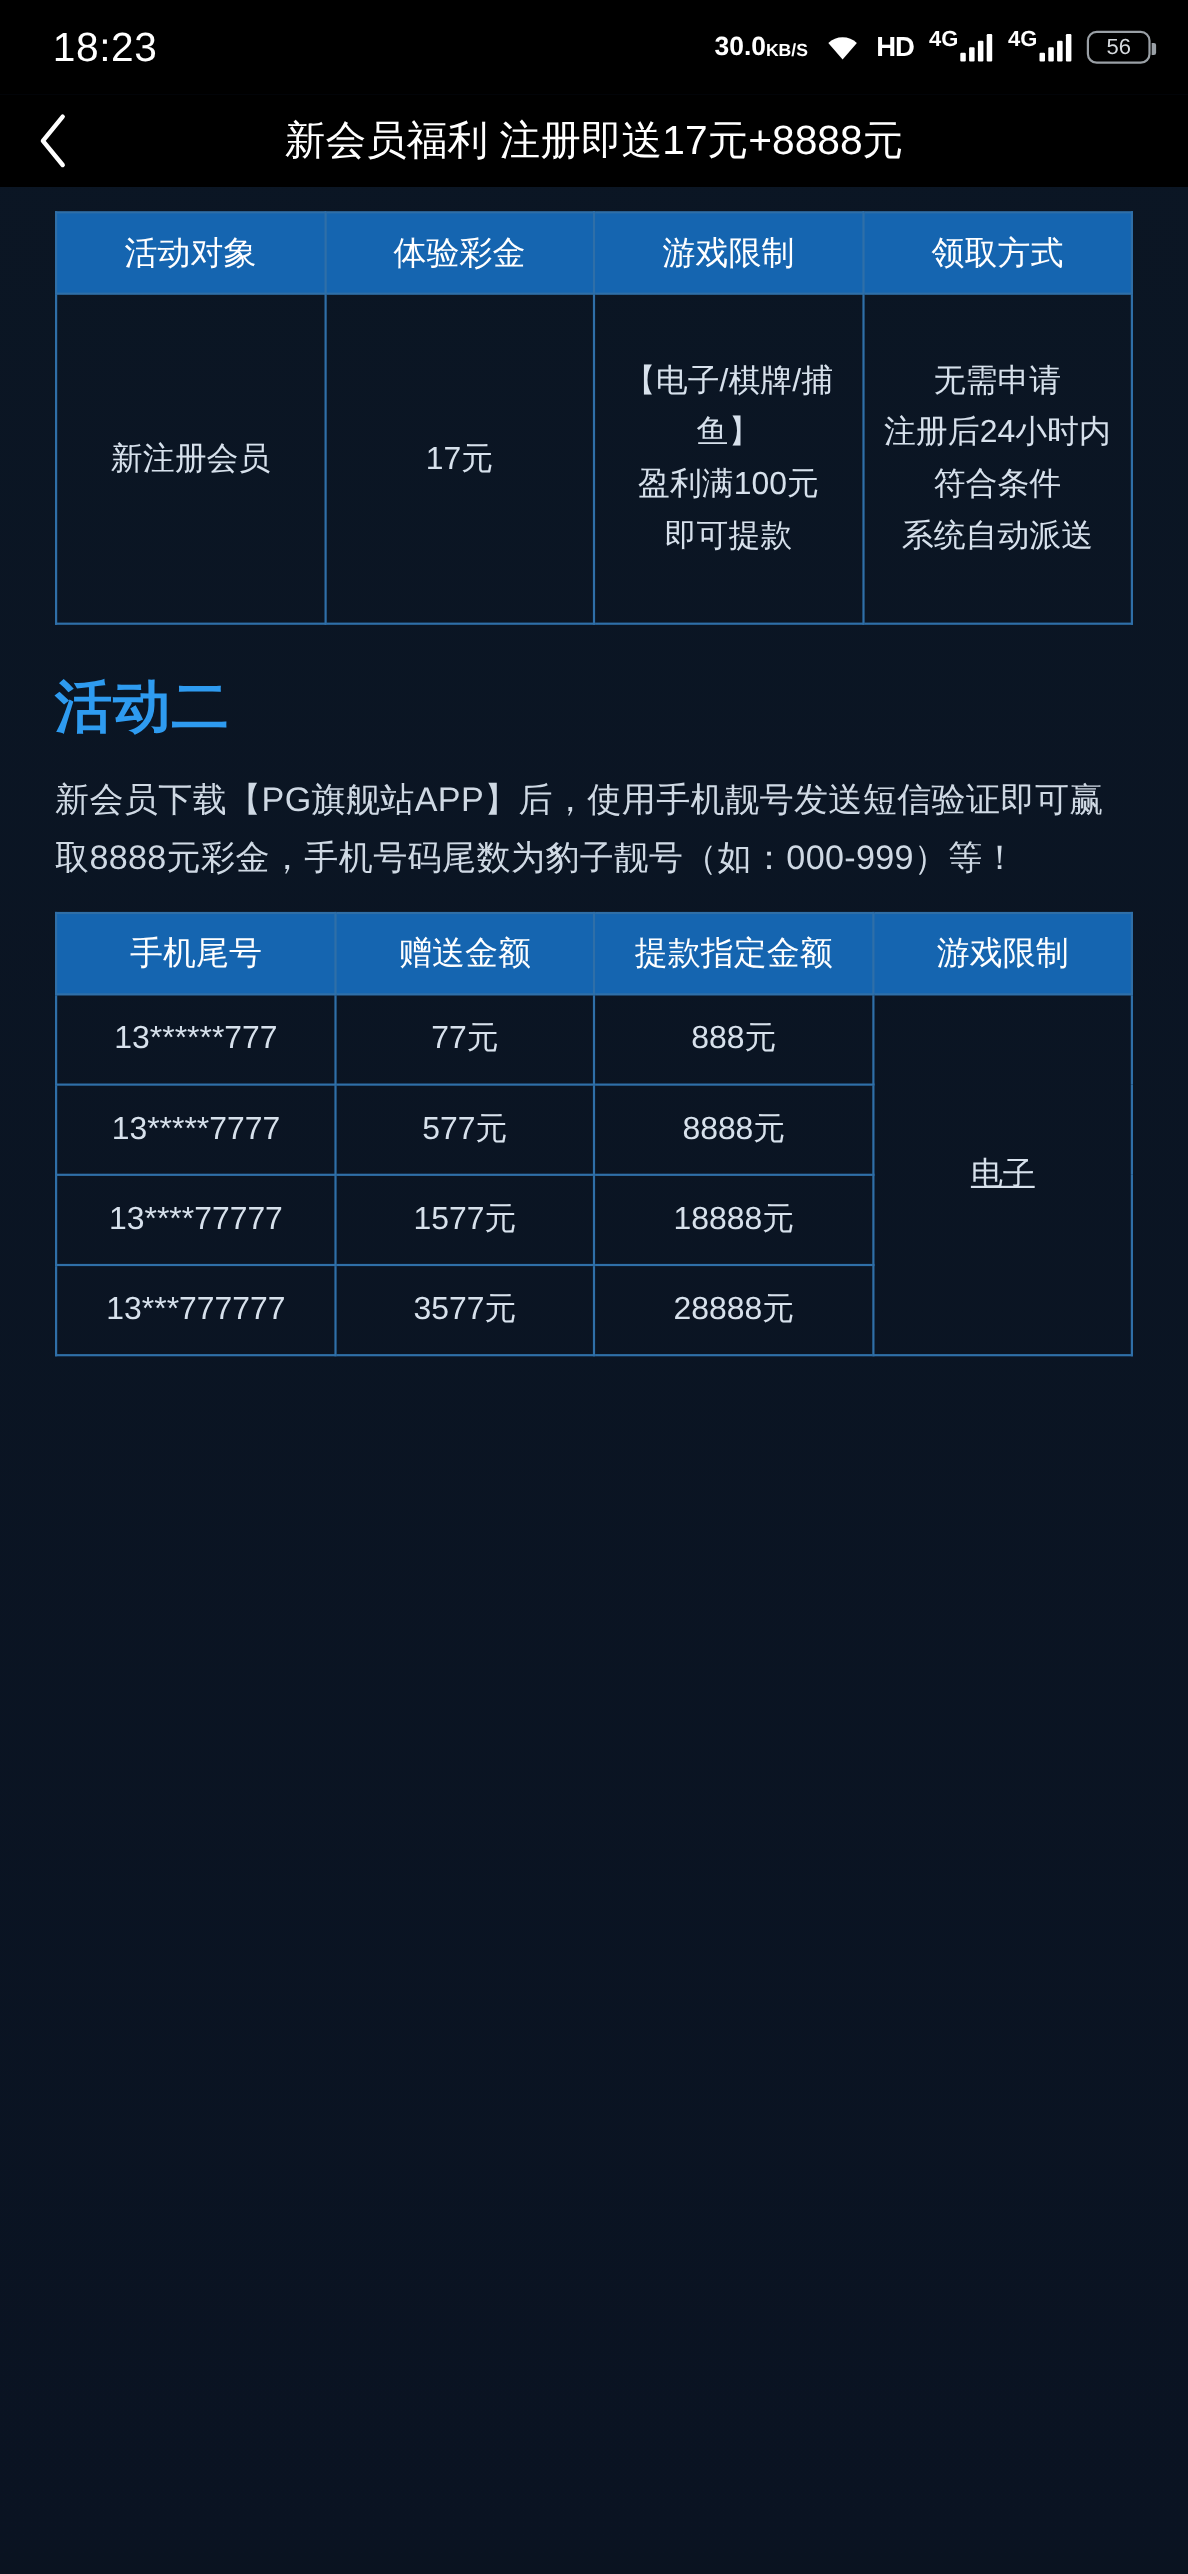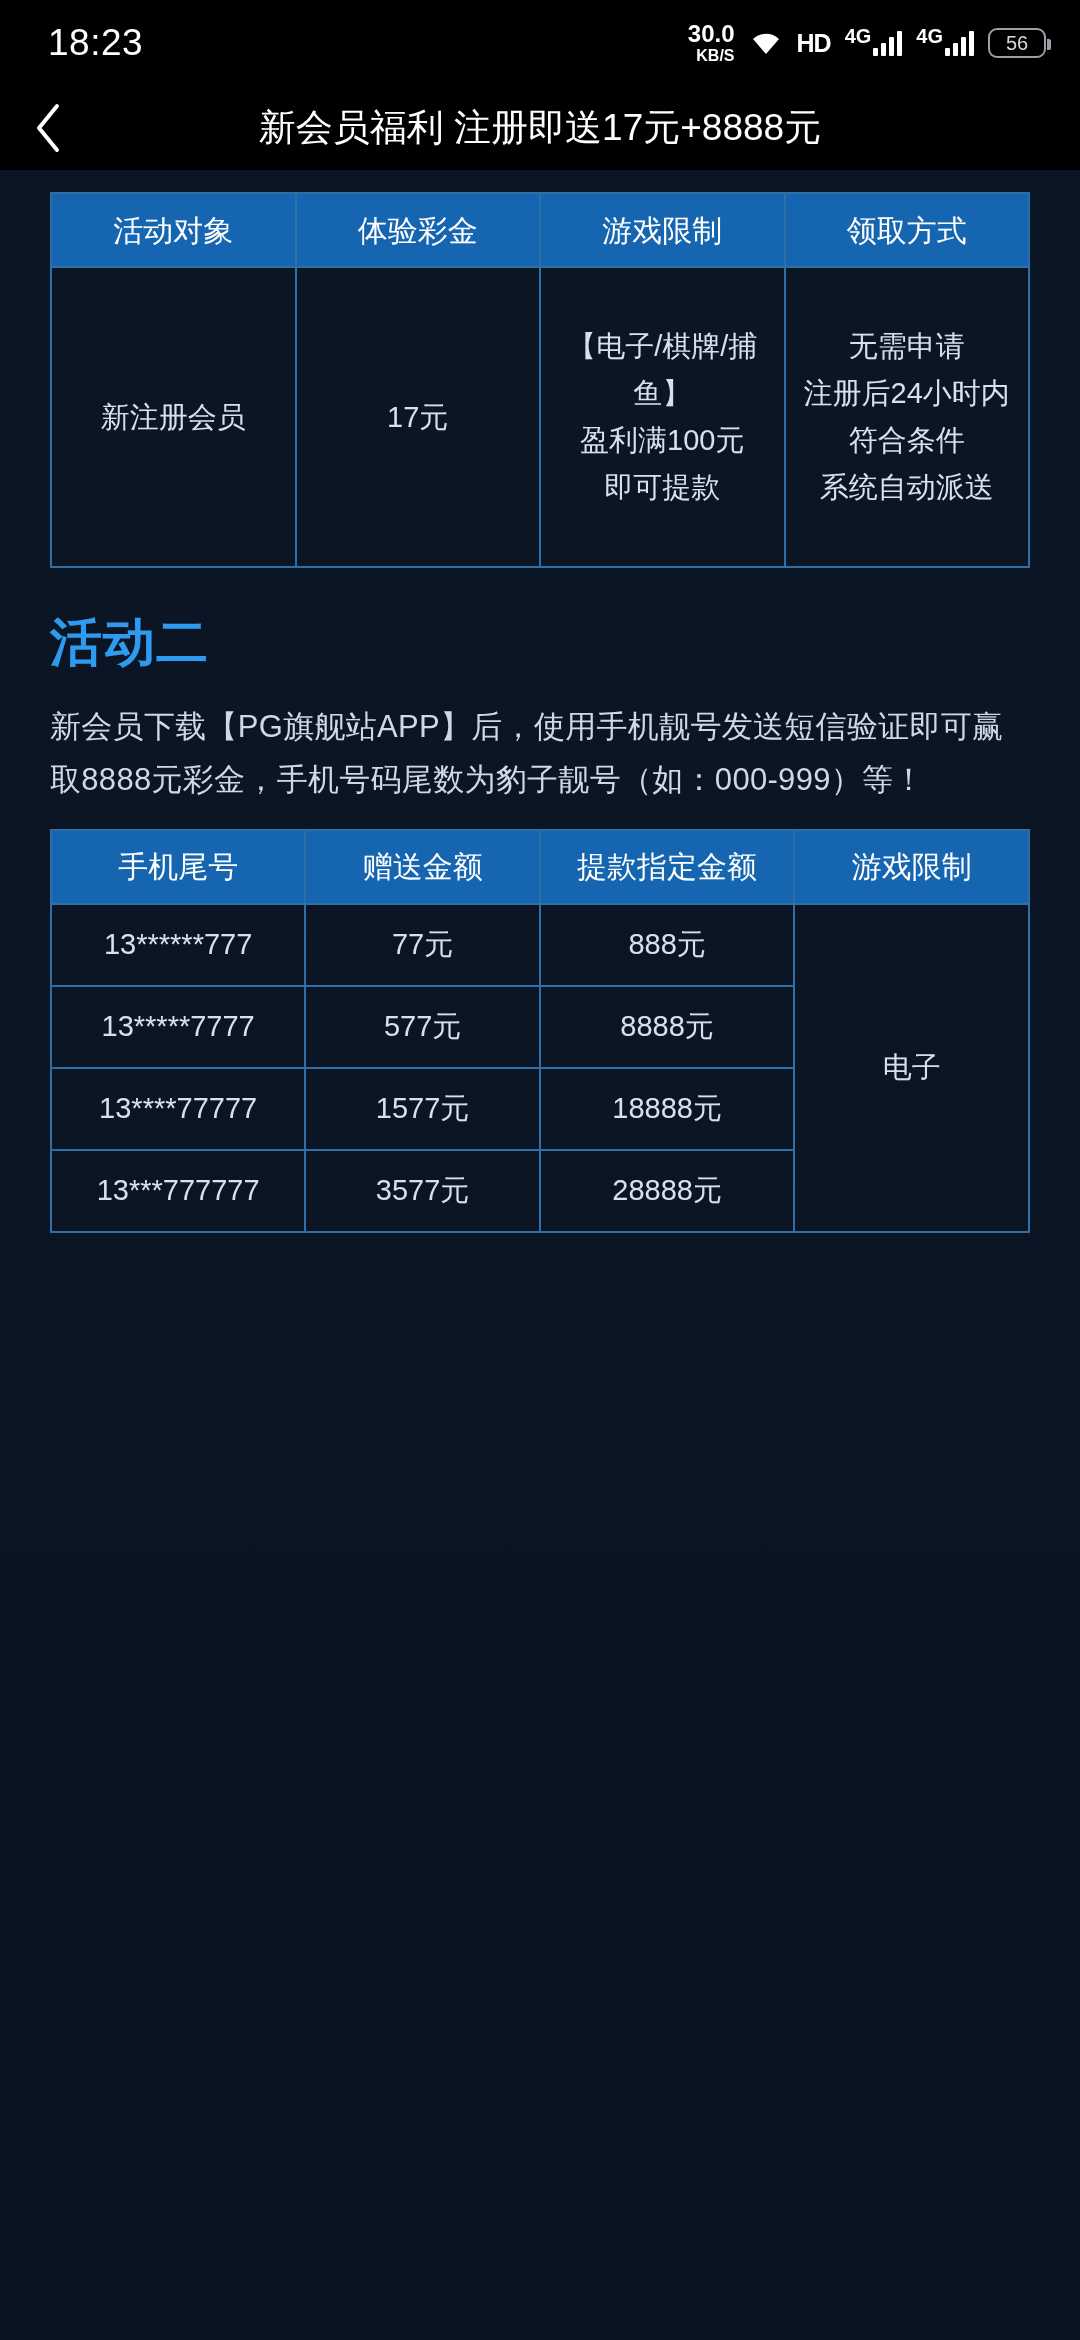--- a/index.html
+++ b/index.html
@@ -30,21 +30,21 @@
     color: #ffffff;
     letter-spacing: 0.5px;
   }
   .status-right {
     display: flex;
     align-items: center;
     gap: 14px;
   }
   .netspeed {
     display: flex;
-    flex-direction: column;
+    flex-direction: row;
     align-items: flex-end;
     line-height: 1;
     color: #ffffff;
   }
   .netspeed .n1 { font-size: 24px; font-weight: bold; }
   .netspeed .n2 { font-size: 16px; font-weight: bold; margin-top: 2px; }
   .ico { color: #ffffff; display: flex; align-items: center; }
   .hd-label { font-size: 25px; font-weight: bold; letter-spacing: -1px; }
   .sig-label { font-size: 20px; font-weight: bold; position: relative; top: -7px; }
   .sig-group { display: flex; align-items: center; gap: 2px; }
@@ -147,21 +147,21 @@
     font-size: 31px;
     line-height: 1.72;
     color: #cfd9e4;
     letter-spacing: 0.3px;
   }
 
   .t2 { margin-top: 34px; }
   .t2 thead th { height: 120px; font-size: 31px; }
   .t2 tbody td { height: 82px; font-size: 29px; padding: 10px 6px; }
   .t2 .cell-left { text-align: center; }
-  .rowspan-cell { font-size: 30px; color: #d7e1ec; }
+  .rowspan-cell { font-size: 30px; color: #d7e1ec; text-decoration: underline; }
 
   .fade-bottom {
     position: absolute;
     left: 0; right: 0; bottom: 0;
     height: 40px;
     background: linear-gradient(180deg, rgba(10,19,32,0) 0%, rgba(10,19,32,0.95) 100%);
     pointer-events: none;
   }
 </style>
 </head>

